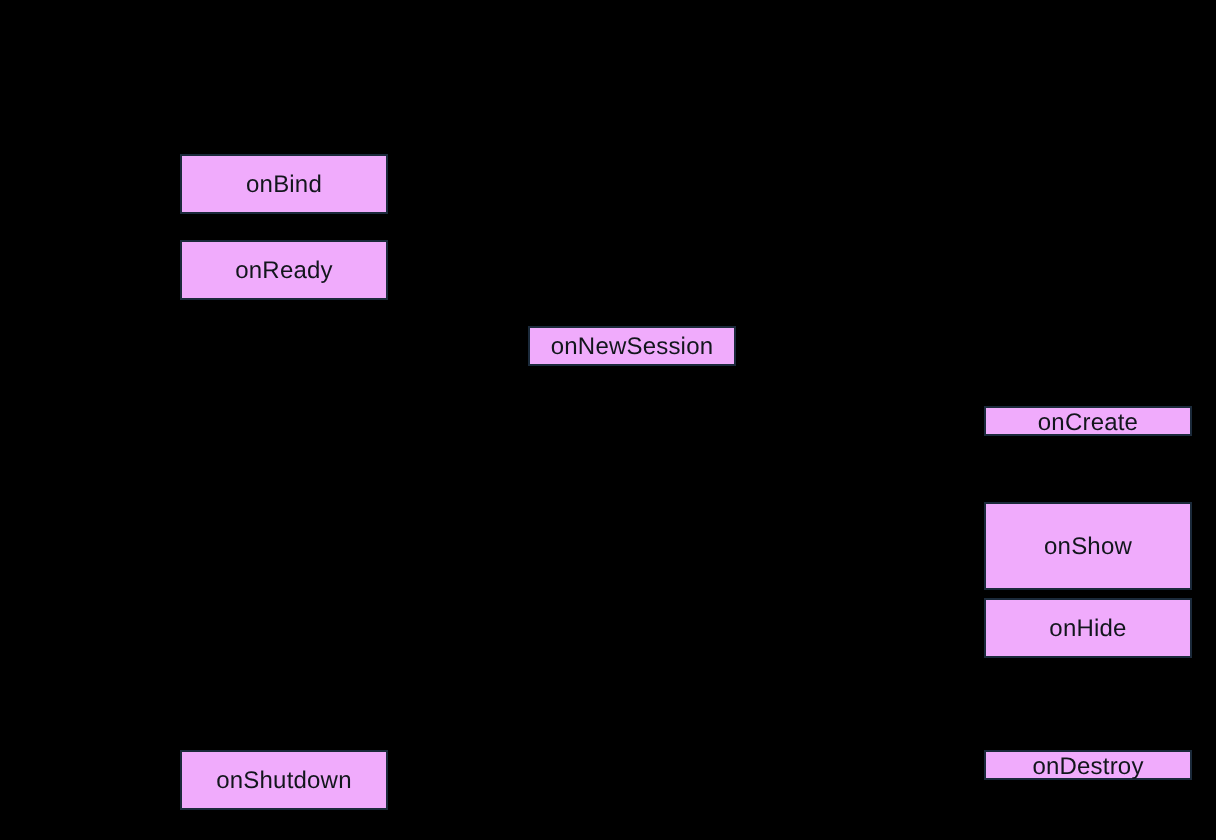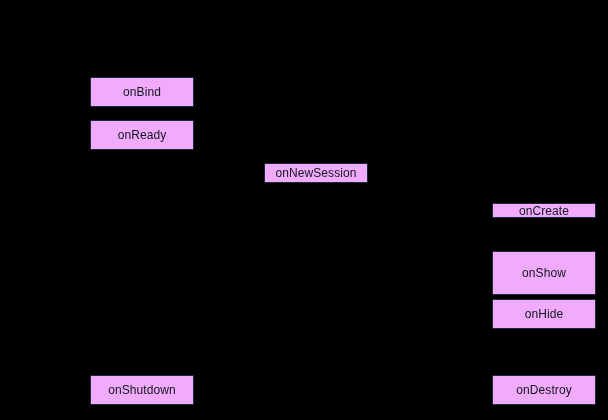--- a/index.html
+++ b/index.html
@@ -58,17 +58,17 @@
   </div>
 
   <div class="node" style="left:492px; top:299px; width:104px; height:30px;">
     <span>onHide</span>
   </div>
 
   <div class="node" style="left:90px; top:375px; width:104px; height:30px;">
     <span>onShutdown</span>
   </div>
 
-  <div class="node" style="left:492px; top:375px; width:104px; height:30px;">
+  <div class="node" style="left:492px; top:375px; width:104px; height:15px;">
     <span>onDestroy</span>
   </div>
 
 </div>
 
 </body></html>

